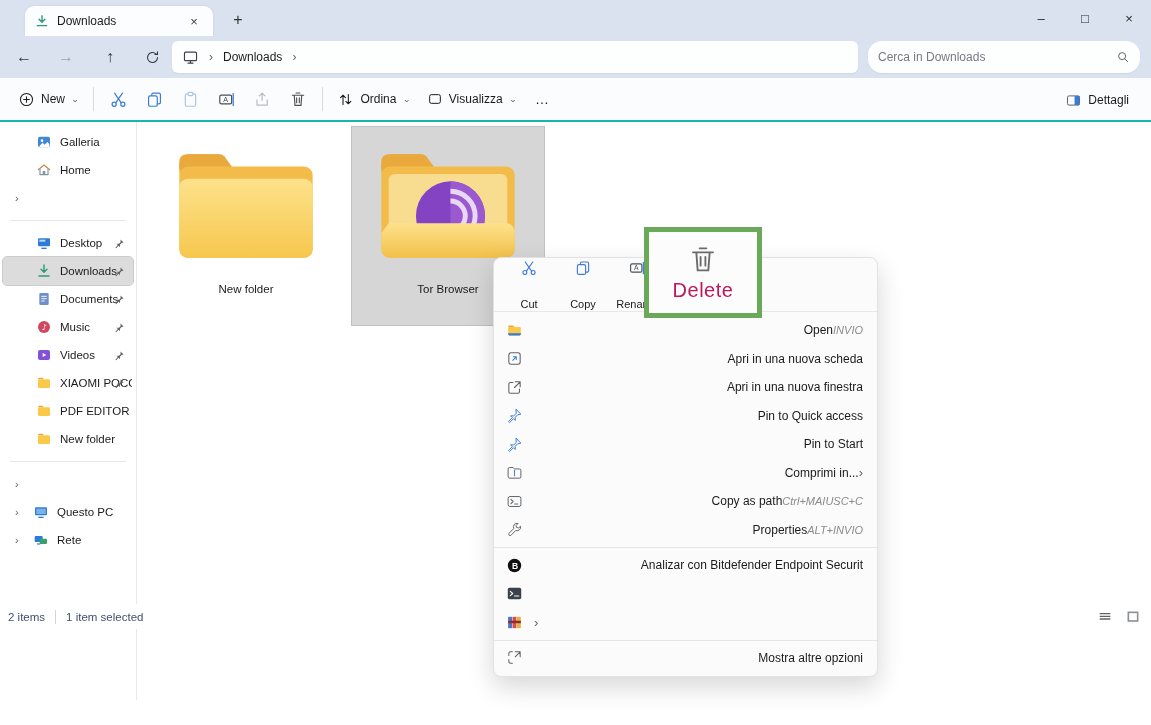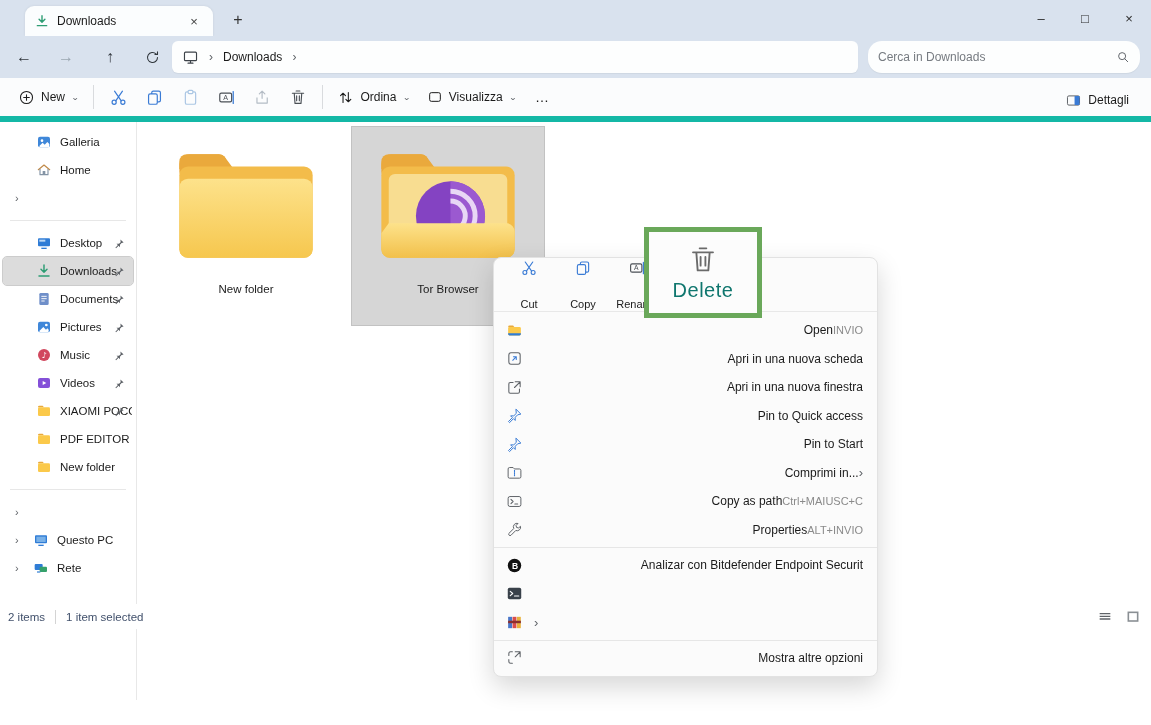--- a/index.html
+++ b/index.html
@@ -21,21 +21,21 @@
   .nav-btn { width:36px; height:32px; display:flex; align-items:center; justify-content:center; font-size:16px; color:#30363c; }
   .nav-btn.disabled { color:#9aa6b1; }
   .addressbar { position:absolute; left:172px; top:5px; width:686px; height:32px; background:#fdfefe; border-radius:6px; display:flex; align-items:center; padding:0 10px; box-shadow:0 1px 1px rgba(0,0,0,.05); }
   .crumb-sep { color:#5f6368; font-size:12px; margin:0 10px; }
   .crumb { font-size:12px; color:#1b1b1b; }
   .searchbox { position:absolute; left:868px; top:5px; width:272px; height:32px; background:#fdfefe; border-radius:14px; display:flex; align-items:center; padding:0 10px; box-shadow:0 1px 1px rgba(0,0,0,.05); }
   .searchbox input { border:none; outline:none; flex:1; font-size:12px; font-family:"Liberation Sans",sans-serif; color:#1b1b1b; background:transparent; }
   .searchbox input::placeholder { color:#767b81; }
 
   
-  .toolbar { position:absolute; left:0; top:78px; width:1151px; height:44px; background:#fbfcfd; border-bottom:6px solid #14b8a6; display:flex; align-items:center; padding:0 10px; }
+  .toolbar { position:absolute; left:0; top:78px; width:1151px; height:44px; background:#fbfcfd; border-bottom:2px solid #14b8a6; display:flex; align-items:center; padding:0 10px; }
   .tb-btn { display:flex; align-items:center; gap:6px; padding:6px 8px; border-radius:4px; font-size:12px; }
   .tb-icon-btn { width:36px; height:32px; display:flex; align-items:center; justify-content:center; }
   .tb-sep { width:1px; height:24px; background:#d9dbde; margin:0 6px; }
   .caret { display:inline-block; color:#5f6368; font-size:10px; transform:scaleY(.8); }
   .tb-right { position:absolute; right:14px; top:0; height:44px; display:flex; align-items:center; }
   .dots { font-size:14px; letter-spacing:2px; color:#1b1b1b; padding:0 10px; }
 
   
   .sidebar { position:absolute; left:0; top:122px; width:137px; height:578px; background:#fff; border-right:1px solid #e8e8e8; padding-top:6px; font-size:11.5px; }
   .srow { position:relative; display:flex; align-items:center; height:28px; padding-left:33px; margin:0 3px; border-radius:4px; white-space:nowrap; }
@@ -55,27 +55,27 @@
   .tile .fname { font-size:11.5px; margin-top:8px; color:#1b1b1b; }
 
   
   .ctxmenu { position:absolute; left:493px; top:257px; width:385px; background:#fbfbfb; border:1px solid #e2e2e2; border-radius:8px; box-shadow:0 10px 26px rgba(0,0,0,.16); z-index:5; }
   .quickrow { height:54px; display:flex; align-items:center; padding-left:10px; gap:4px; border-bottom:1px solid #e8e8e8; }
   .qa { width:50px; display:flex; flex-direction:column; align-items:center; gap:21px; font-size:11px; color:#1b1b1b; }
   .menu-list { padding:4px 0; }
   .mrow { height:28.5px; display:flex; align-items:center; padding:0 14px 0 12px; font-size:12px;text-align:right; }
   .mrow .mic { width:17px; height:17px; margin-right:11px; flex:none; }
   .mrow .mlabel { flex:1; white-space:nowrap; overflow:hidden; }
-  .mrow .msc { color:#8a8a8a; font-size:11px; }
+  .mrow .msc { color:#8a8a8a; font-size:11px;font-style:italic; }
   .mrow .sub { color:#5f6368; font-size:13px; }
   .msep { height:1px; background:#e6e6e6; margin:3px 0; }
 
   
   .annot { position:absolute; left:644px; top:227px; width:118px; height:91px; border:5px solid #6aa85a; background:#fcfcfc; z-index:9; display:flex; flex-direction:column; align-items:center; justify-content:center; gap:4px; }
-  .annot .alabel { font-size:20px; color:#0f766e; letter-spacing:.5px; }
+  .annot .alabel { font-size:20px; color:#be185d; letter-spacing:.5px; }
 
   
   .statusbar { position:absolute; left:0; bottom:0; width:1151px; height:25px; background:#fff; display:flex; align-items:center; padding:0 8px; font-size:11.5px; color:#41506b; }
   .st-sep { width:1px; height:14px; background:#d4d4d4; margin:0 10px; }
   .st-right { position:absolute; right:10px; display:flex; gap:12px; align-items:center; }
 
   svg { display:block; }
 </style>
 </head>
 <body>
@@ -272,35 +272,20 @@
       </span>
     </div>
     <div class="srow">
       <span class="ic">
         <svg width="16" height="16" viewBox="0 0 24 24">
             <rect x="5" y="3" width="14" height="18" rx="2" fill="#6f8fc9"></rect>
             <path d="M8 8h8M8 11.5h8M8 15h5" stroke="#fff" stroke-width="1.4"></path>
           </svg>
       </span>
       <span class="lbl">Documents</span>
-      <span class="pin">
-        <svg width="11" height="11" viewBox="0 0 24 24">
-            <path d="M14 3l7 7-4.5 1L13 14.5V20l-3-3-5.5 5.5L3 21 8.5 15.5l-3-3H11L14.5 9z" fill="#5c6066"></path>
-          </svg>
-      </span>
-    </div>
-    <div class="srow">
-      <span class="ic">
-        <svg width="16" height="16" viewBox="0 0 24 24">
-            <rect x="3" y="4" width="18" height="16" rx="3" fill="#3f87d9"></rect>
-            <circle cx="15.5" cy="9" r="2" fill="#fff"></circle>
-            <path d="M5 18l6-6 4 4 2-2 2 2v2a2 2 0 0 1-2 2H7a2 2 0 0 1-2-2z" fill="#fff"></path>
-          </svg>
-      </span>
-      <span class="lbl">Pictures</span>
       <span class="pin">
         <svg width="11" height="11" viewBox="0 0 24 24">
             <path d="M14 3l7 7-4.5 1L13 14.5V20l-3-3-5.5 5.5L3 21 8.5 15.5l-3-3H11L14.5 9z" fill="#5c6066"></path>
           </svg>
       </span>
     </div>
     <div class="srow">
       <span class="ic">
         <svg width="16" height="16" viewBox="0 0 24 24">
             <circle cx="12" cy="12" r="9" fill="#d1475e"></circle>

